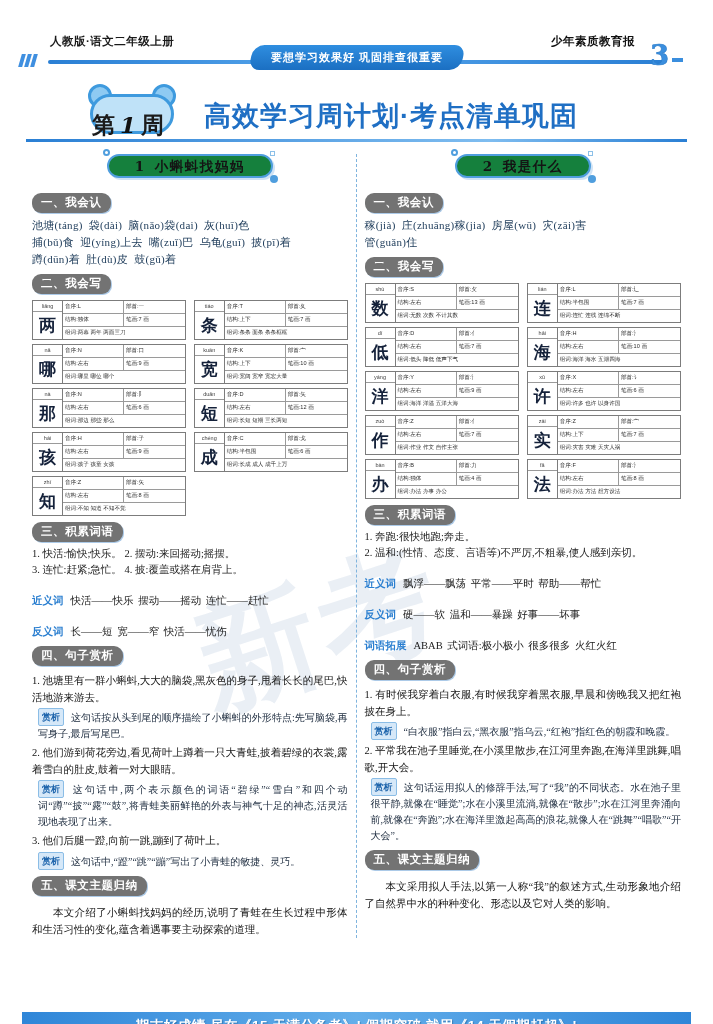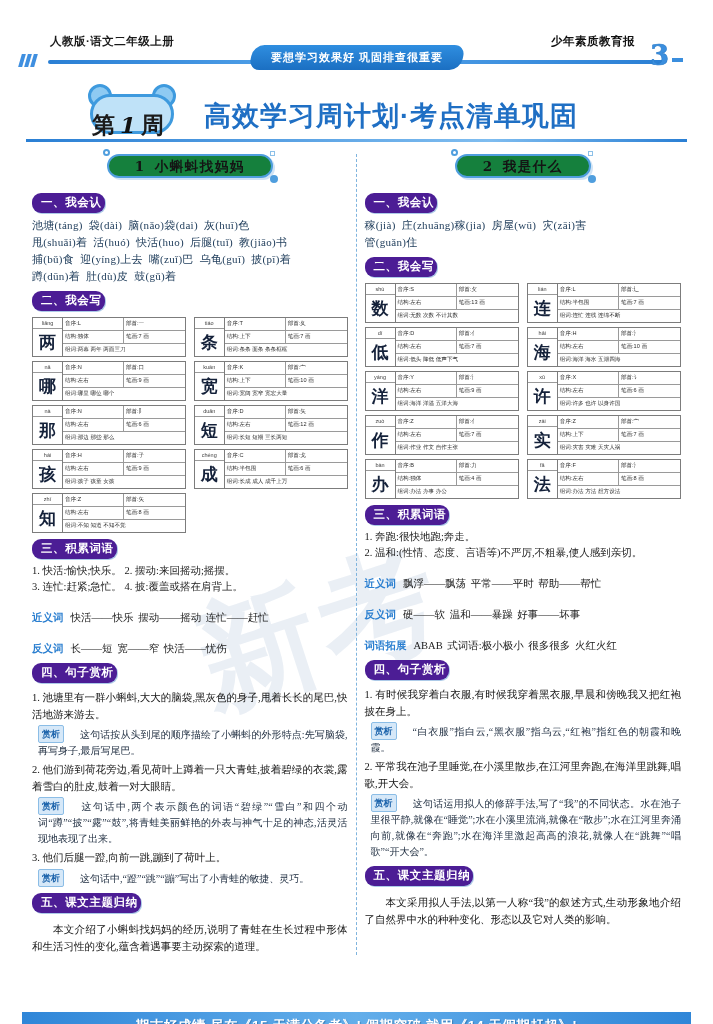--- a/index.html
+++ b/index.html
@@ -169,24 +169,24 @@
     background: #4f9ede;
   }
   .sq-tr {
     position: absolute; right: -4px; top: -5px;
     width: 5px; height: 5px;
     border: 1.5px solid #8cc0e8; background: #fff;
   }
 
   .sec-head {
     display: inline-block;
-    background: #4c1d95;
+    background: #737373;
     color: #fff;
     font-size: 11.5px; font-weight: bold;
-    padding: 2px 3px 3px 9px;
+    padding: 2px 9px 3px 9px;
     border-radius: 3px;
     letter-spacing: 0.6px;
     margin: 6px 0 4px 0;
     box-shadow: 1px 1px 0 rgba(90,150,210,0.5);
   }
   .sec-head.pillround { border-radius: 9px; }
 
   .hanzi-line {
     font-size: 11px;
     line-height: 17px;
@@ -294,21 +294,21 @@
     padding-left: 6px;
   }
   .note .lab {
     display: inline-block;
     background: #d6e8f8;
     border: 1px solid #8bbde6;
     color: #1c63ab;
     font-size: 9px;
     font-weight: bold;
     padding: 0 3px;
-    margin-right: 16px;
+    margin-right: 7px;
     border-radius: 2px;
     vertical-align: 1px;
   }
   .summary {
     font-size: 10.5px;
     line-height: 17px;
     color: #141414;
     margin-top: 4px;
     text-indent: 21px;
     text-align: justify;
@@ -373,21 +373,20 @@
           <span class="dot-tl"></span>
           <span class="sq-tr"></span>
           <span class="num">1</span><span>小蝌蚪找妈妈</span>
           <span class="dot-br"></span>
         </div>
       </div>
 
       <div class="sec-head pillround">一、我会认</div>
       <div>
         <div class="hanzi-line">池塘(táng)  袋(dài)  脑(nǎo)袋(dai)  灰(huī)色</div>
-        <div class="hanzi-line">甩(shuǎi)着  活(huó)  快活(huo)  后腿(tuǐ)  教(jiāo)书</div>
         <div class="hanzi-line">捕(bǔ)食  迎(yíng)上去  嘴(zuǐ)巴  乌龟(guī)  披(pī)着</div>
         <div class="hanzi-line">蹲(dūn)着  肚(dù)皮  鼓(gǔ)着</div>
       </div>
 
       <div class="sec-head pillround">二、我会写</div>
       <div class="chargrid">
         <div class="charcard">
             <div class="left">
               <div class="py">liǎng</div>
               <div class="zi">两</div>

